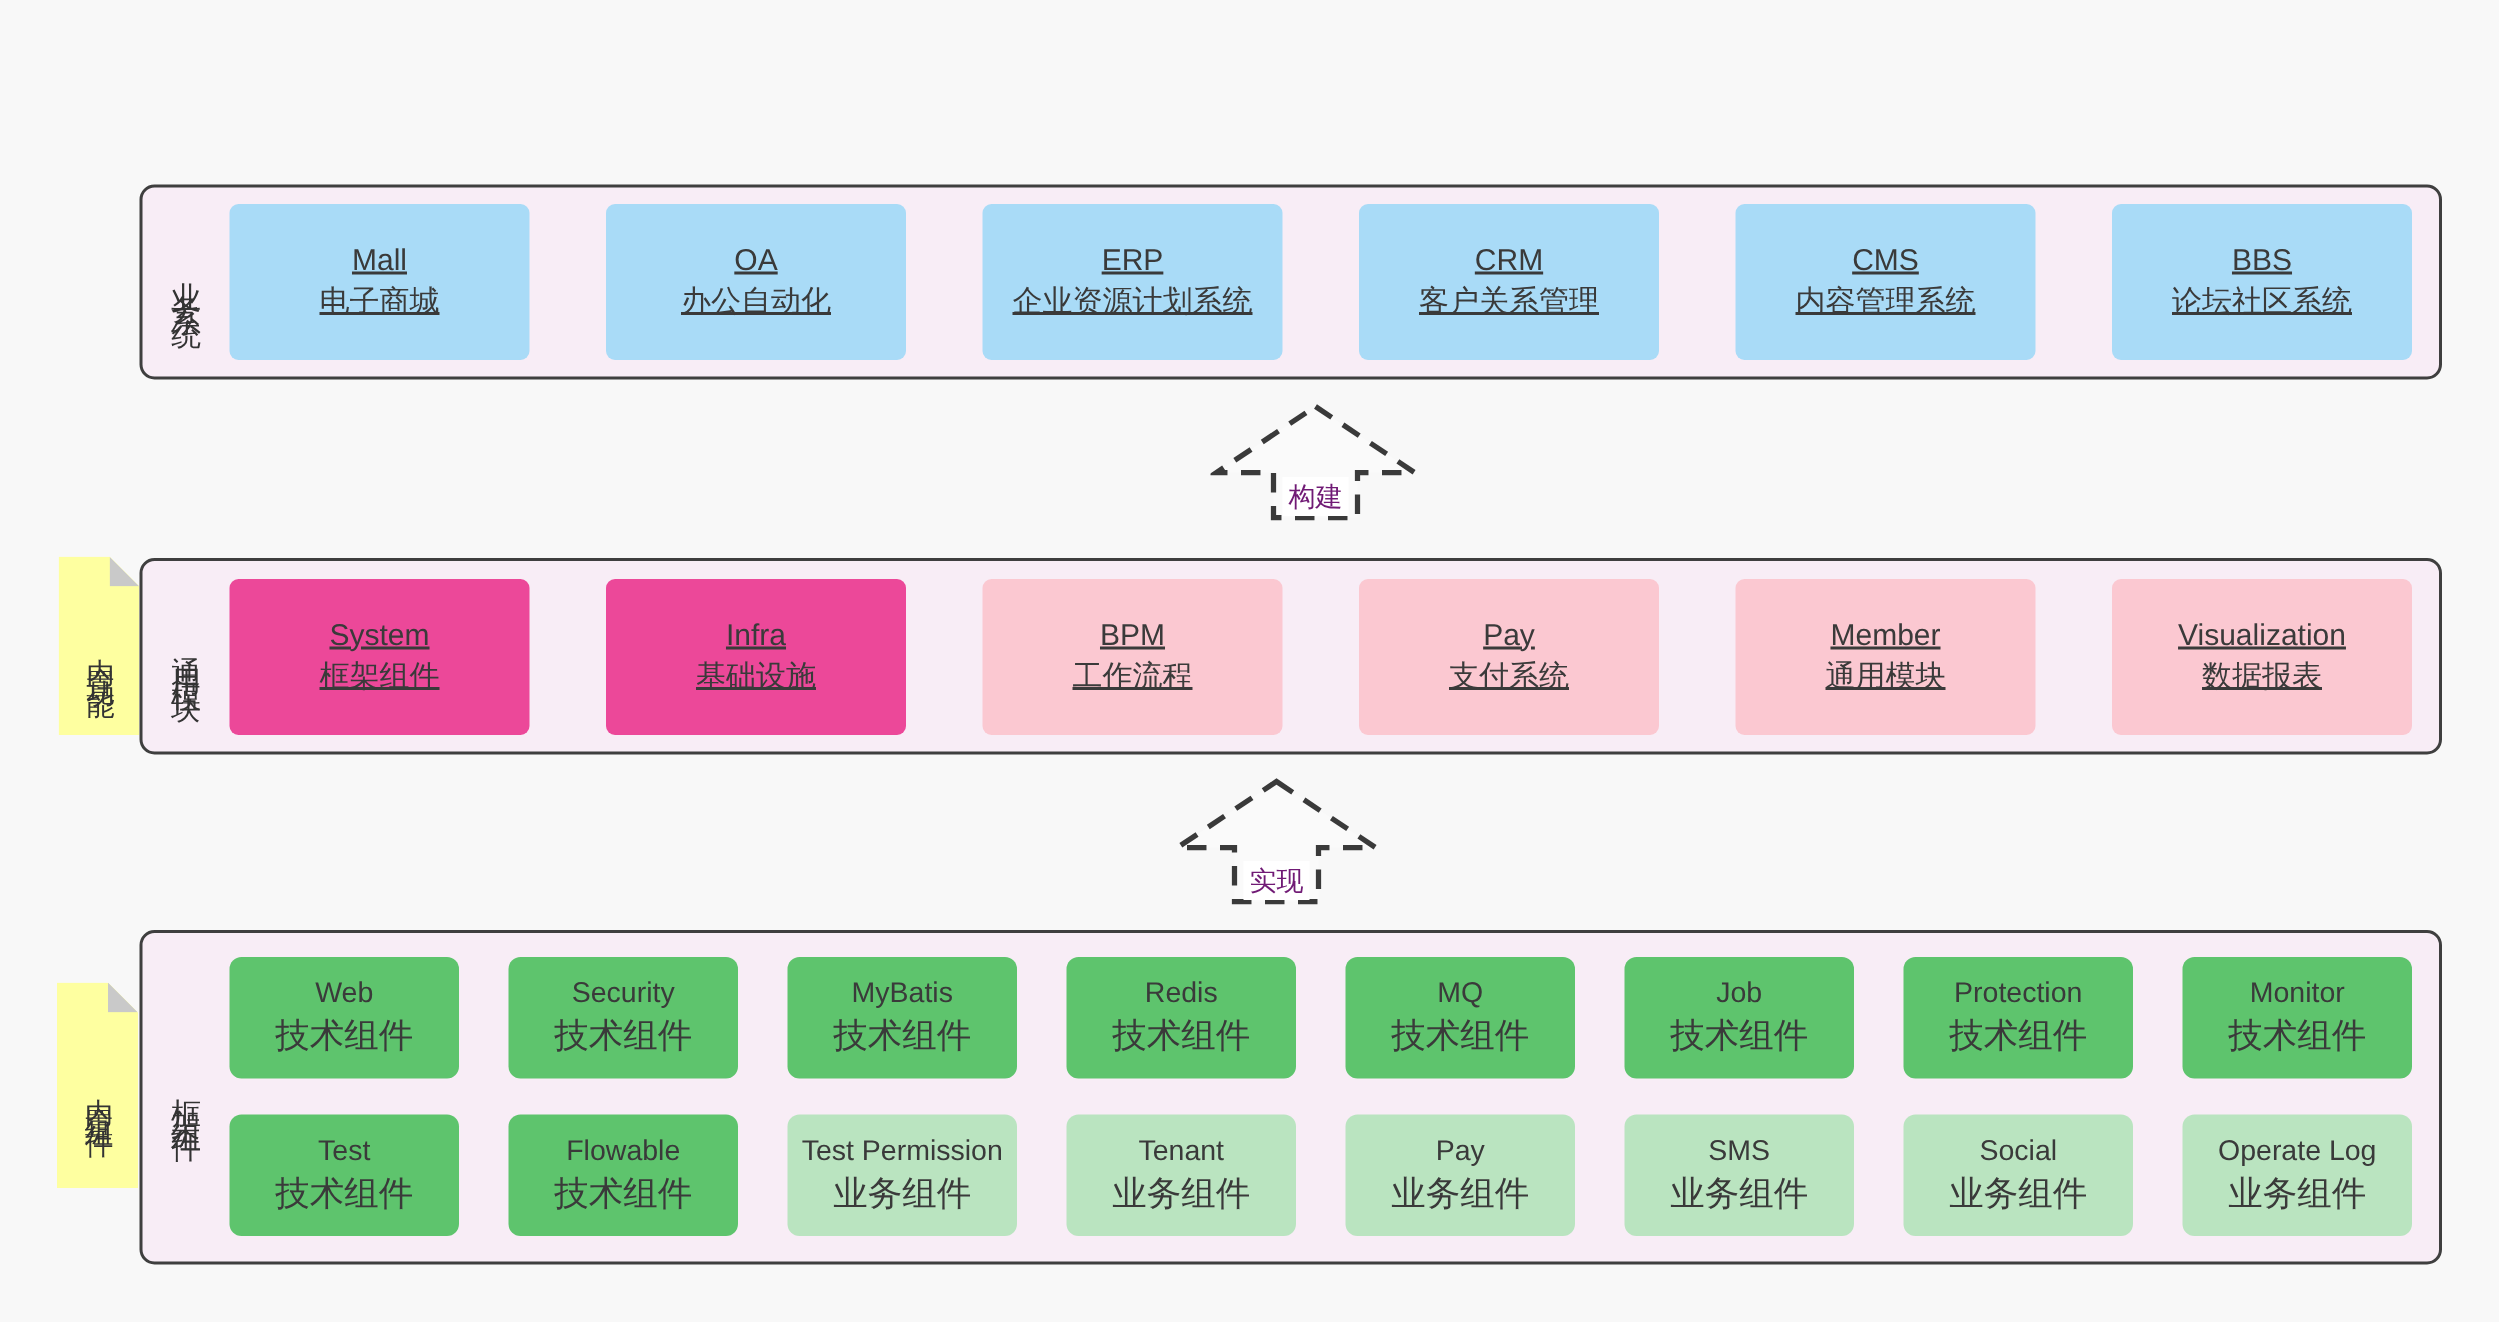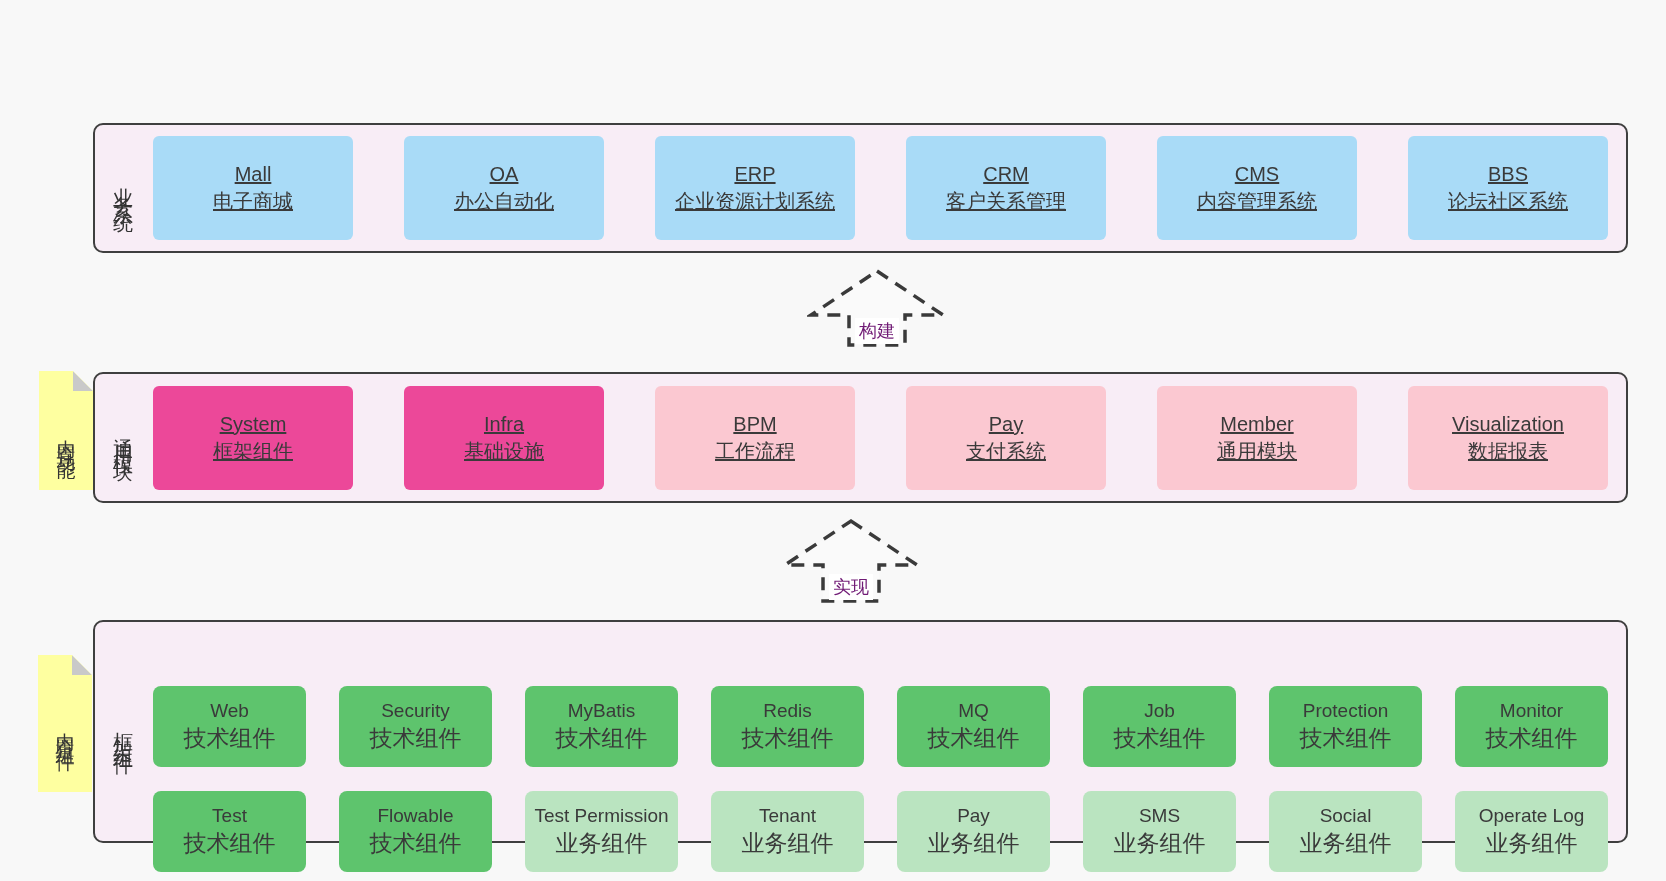--- a/index.html
+++ b/index.html
@@ -19,21 +19,21 @@
     position:absolute;left:0;top:0;bottom:0;width:58px;
     display:flex;align-items:center;justify-content:center;
     writing-mode:vertical-rl;text-orientation:upright;
     font-size:20px;letter-spacing:8px;color:#333;
   }
   .panel-content{
     position:absolute;left:58px;right:18px;top:0;bottom:0;
     display:flex;flex-direction:column;justify-content:center;
   }
   .row{display:flex;justify-content:space-between;align-items:center;}
-  .panel-bot .panel-content{justify-content:flex-start;padding-top:16px;margin-top:48px;}
+  .panel-bot .panel-content{justify-content:flex-start;padding-top:16px;}
   .panel-bot .row + .row{margin-top:24px;}
   
   .box{
     border-radius:6px;display:flex;flex-direction:column;align-items:center;
     justify-content:center;text-align:center;line-height:1.35;
   }
   .box-lg{width:200px;height:104px;text-decoration:underline;}
   .box-sm{width:153px;height:81px;border-radius:8px;line-height:1.3;}
   .box .en{font-size:20px;}
   .box .cn{font-size:20px;}

